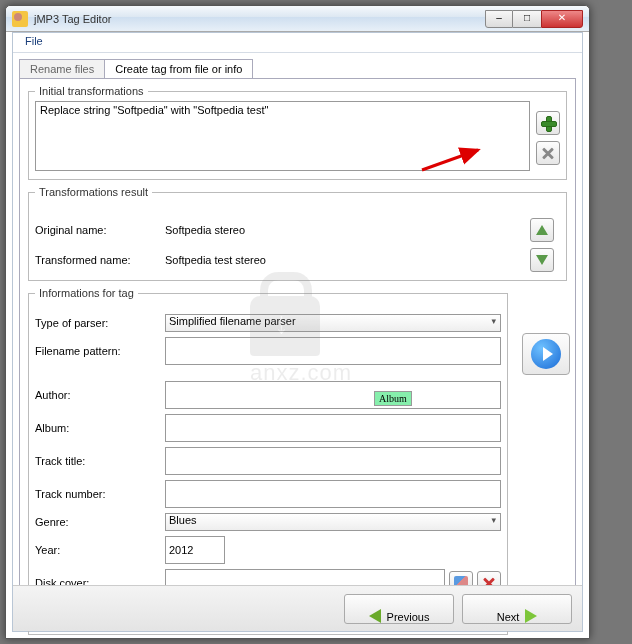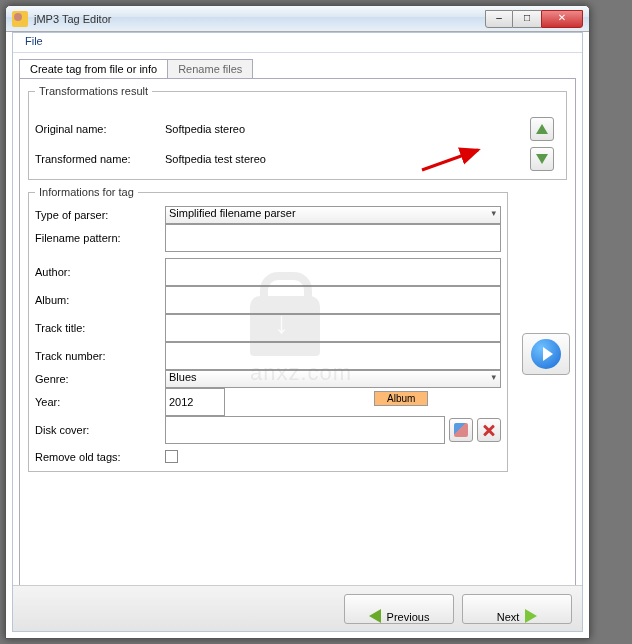--- a/index.html
+++ b/index.html
@@ -34,28 +34,28 @@
 .plus-icon::after { top: 5px; left: 0; width: 14px; height: 4px; }
 .x-icon { width: 12px; height: 12px; position: relative; }
 .x-icon::before, .x-icon::after { content: ""; position: absolute; width: 14px; height: 3px; background: #888; top: 5px; left: -1px; border-radius: 1px; }
 .x-icon::before { transform: rotate(45deg); }
 .x-icon::after { transform: rotate(-45deg); }
 .x-icon.red::before, .x-icon.red::after { background: #c33; }
 .arrow-up, .arrow-down { width: 0; height: 0; border-left: 6px solid transparent; border-right: 6px solid transparent; }
 .arrow-up { border-bottom: 10px solid #5a9a4a; }
 .arrow-down { border-top: 10px solid #5a9a4a; }
 .result-grid { display: grid; grid-template-columns: 130px 1fr 30px; row-gap: 6px; align-items: center; margin-top: 16px; }
-.info-grid { display: grid; grid-template-columns: 130px 1fr; align-items: center; margin-top: 4px; }
+.info-grid { display: grid; grid-template-columns: 130px 1fr; row-gap: 5px; align-items: center; margin-top: 11px; }
 .text-input { width: 100%; height: 28px; border: 1px solid #999; background: #fff; padding: 0 3px; }
 .select { width: 100%; height: 18px; border: 1px solid #999; background: linear-gradient(to bottom, #fff, #eee); padding: 0 3px; position: relative; }
 .select::after { content: "▾"; position: absolute; right: 4px; top: 1px; color: #555; font-size: 9px; }
 .disk-row { display: flex; gap: 4px; align-items: center; }
 .disk-row .text-input { flex: 1; }
 .checkbox { width: 13px; height: 13px; border: 1px solid #888; background: #fff; }
-.tooltip { position: absolute; background: #fdba74; border: 1px solid #999; padding: 1px 12px; font-size: 10px; pointer-events: none; z-index: 10; }
+.tooltip { position: absolute; background: #86efac; border: 1px solid #999; padding: 1px 4px; font-size: 10px; pointer-events: none; z-index: 10; font-family: Liberation Serif, serif; }
 .play-btn { position: absolute; right: 12px; top: 300px; width: 48px; height: 42px; border: 1px solid #aaa; border-radius: 4px; background: linear-gradient(to bottom, #fdfdfd, #e8e8e8); display: flex; align-items: center; justify-content: center; cursor: default; }
 .play-circle { width: 30px; height: 30px; border-radius: 50%; background: radial-gradient(circle at 35% 30%, #6ec1ff, #1a6bd6); display: flex; align-items: center; justify-content: center; }
 .play-tri { width: 0; height: 0; border-left: 10px solid #fff; border-top: 7px solid transparent; border-bottom: 7px solid transparent; margin-left: 3px; }
 .footer { position: absolute; bottom: 0; left: 0; right: 0; height: 46px; background: linear-gradient(to bottom, #f4f4f4, #e4e4e4); border-top: 1px solid #ccc; display: flex; justify-content: flex-end; align-items: center; gap: 8px; padding: 0 10px; }
 .nav-btn { width: 110px; height: 30px; border: 1px solid #aaa; border-radius: 3px; background: linear-gradient(to bottom, #fdfdfd, #e8e8e8); display: flex; align-items: flex-end; justify-content: center; gap: 6px; cursor: default; }
 .nav-arrow-l, .nav-arrow-r { width: 0; height: 0; border-top: 7px solid transparent; border-bottom: 7px solid transparent; }
 .nav-arrow-l { border-right: 12px solid #6aaa2a; }
 .nav-arrow-r { border-left: 12px solid #7dc63a; }
 .red-arrow { position: absolute; left: 414px; top: 140px; z-index: 20; pointer-events: none; }
 .watermark { position: absolute; left: 244px; top: 290px; opacity: 0.15; pointer-events: none; z-index: 5; }
@@ -78,26 +78,42 @@
       <div class="win-btn close">✕</div>
     </div>
   </div>
 
   <div class="client">
     <div class="menubar">
       <span class="menu-item">File</span>
     </div>
 
     <div class="tabs">
+      <div class="tab inactive">Rename files</div>
       <div class="tab active">Create tag from file or info</div>
-      <div class="tab inactive">Rename files</div>
     </div>
 
     <div class="tab-panel">
 
+      <fieldset>
+        <legend>Initial transformations</legend>
+        <div class="trans-area">
+          <div class="trans-list">
+            <div>Replace string "Softpedia" with "Softpedia test"</div>
+          </div>
+          <div class="side-btns">
+            <div class="icon-btn">
+              <div class="plus-icon"></div>
+            </div>
+            <div class="icon-btn">
+              <div class="x-icon"></div>
+            </div>
+          </div>
+        </div>
+      </fieldset>
 
       <fieldset>
         <legend>Transformations result</legend>
         <div class="result-grid">
           <div>Original name:</div>
           <div>Softpedia stereo</div>
           <div class="icon-btn">
             <div class="arrow-up"></div>
           </div>
           <div>Transformed name:</div>

